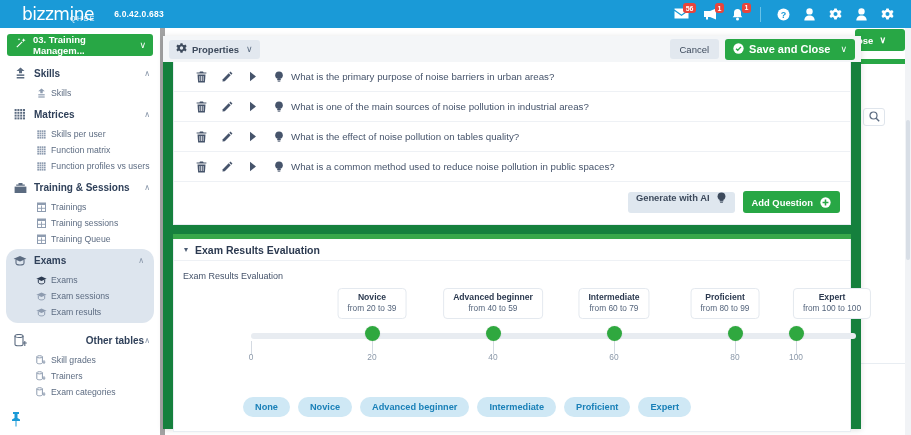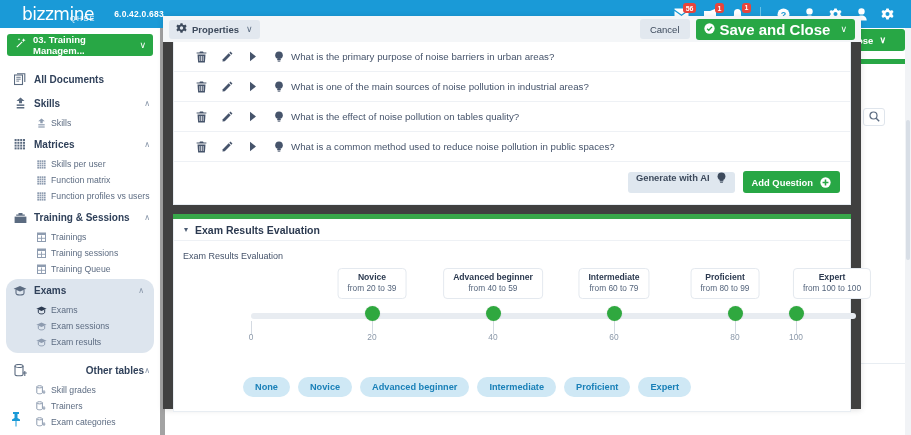--- a/index.html
+++ b/index.html
@@ -85,22 +85,22 @@
   .bg-search {
     position:absolute; left:863px; top:108px; width:22px; height:18px;
     border:1px solid #dfe5ec; border-radius:3px; background:#fff;
     display:flex; align-items:center; justify-content:center; color:#5b6b80;
   }
   .bg-scroll { position:absolute; left:905px; top:28px; width:6px; height:407px; background:#f1f3f6;}
   .bg-scroll-thumb { position:absolute; left:906px; top:120px; width:4px; height:140px; background:#d8dee6; border-radius:2px;}
 
   
   .modal {
-    position:absolute; left:163px; top:16px; width:698px; height:393px;
-    background:#404040; box-shadow:0 1px 6px rgba(0,0,0,0.13);
+    position:absolute; left:163px; top:36px; width:698px; height:393px;
+    background:#15803d; box-shadow:0 1px 6px rgba(0,0,0,0.13);
   }
   .modal-toolbar {
     height:26px; display:flex; align-items:center; padding:0 6px;
     background:#f4f6f8;
   }
   .prop-btn {
     display:flex; align-items:center; height:19px; background:#e2e8ef;
     border-radius:3px; padding:0 7px; cursor:pointer;
   }
   .prop-btn .plabel { font-size:9.5px; font-weight:bold; color:#3d4a5c; margin-left:5px; }
@@ -108,21 +108,21 @@
   .tb-right { margin-left:auto; display:flex; align-items:center; }
   .cancel-btn {
     height:20px; background:#e2e8ef; border-radius:3px; border:none;
     font-family:"Liberation Sans", sans-serif;
     font-size:9.5px; color:#3d4a5c; padding:0 10px; cursor:pointer; font-weight:normal;
   }
   .save-btn {
     height:21px; background:#28a745; border-radius:3px; border:none;
     display:flex; align-items:center; padding:0 8px; margin-left:6px; cursor:pointer;
   }
-  .save-btn .slbl { color:#fff; font-size:15px; font-weight:bold; margin-left:5px; }
+  .save-btn .slbl { color:#fff; font-size:11px; font-weight:bold; margin-left:5px; }
   .save-btn .schev { color:#fff; font-size:9px; margin-left:10px; }
 
   .modal-body { position:relative; padding:0 10px; }
 
   
   .qcard { background:#fff; border:1px solid #e8edf2; border-top:none; }
   .qrow {
     display:flex; align-items:center; height:30px; border-bottom:1px solid #eef1f5;
     padding-left:14px;
   }
@@ -262,30 +262,20 @@
           <path fill="#fff" d="M9.6 1.2 L10.2 2.6 L11.6 3.2 L10.2 3.8 L9.6 5.2 L9 3.8 L7.6 3.2 L9 2.6 Z"></path>
           <path fill="#fff" d="M5 1 L5.4 1.9 L6.3 2.3 L5.4 2.7 L5 3.6 L4.6 2.7 L3.7 2.3 L4.6 1.9 Z"></path>
         </svg>
     </span>
     <span class="mlabel">03. Training Managem...</span>
     <span class="mchev">∨</span>
   </div>
 
   <div class="nav">
 
-    <div class="nav-head" style="height:26px;margin-top:4px;">
-      <span class="nic">
-        <svg width="13" height="13" viewBox="0 0 13 13">
-            <rect x="0.5" y="2" width="8" height="9.5" fill="none" stroke="#5b6b80" stroke-width="1.1"></rect>
-            <path d="M3 0.8 L10.8 0.8 L10.8 9" fill="none" stroke="#5b6b80" stroke-width="1.1"></path>
-            <path d="M2.3 4.3 L6.7 4.3 M2.3 6.2 L6.7 6.2 M2.3 8.1 L5.2 8.1" stroke="#5b6b80" stroke-width="0.9"></path>
-          </svg>
-      </span>
-      <span class="nlabel">All Documents</span>
-    </div>
 
     <div class="nav-group">
       <div class="nav-head">
         <span class="nic">
           <svg width="11" height="13" viewBox="0 0 11 13">
               <path fill="#5b6b80" d="M5.5 0.5 L9.5 4 L7 4 L7 6.3 L4 6.3 L4 4 L1.5 4 Z"></path>
               <rect x="1.7" y="7.4" width="7.6" height="1.5" fill="#5b6b80"></rect>
               <rect x="1.7" y="10" width="7.6" height="1.5" fill="#5b6b80"></rect>
             </svg>
         </span>

